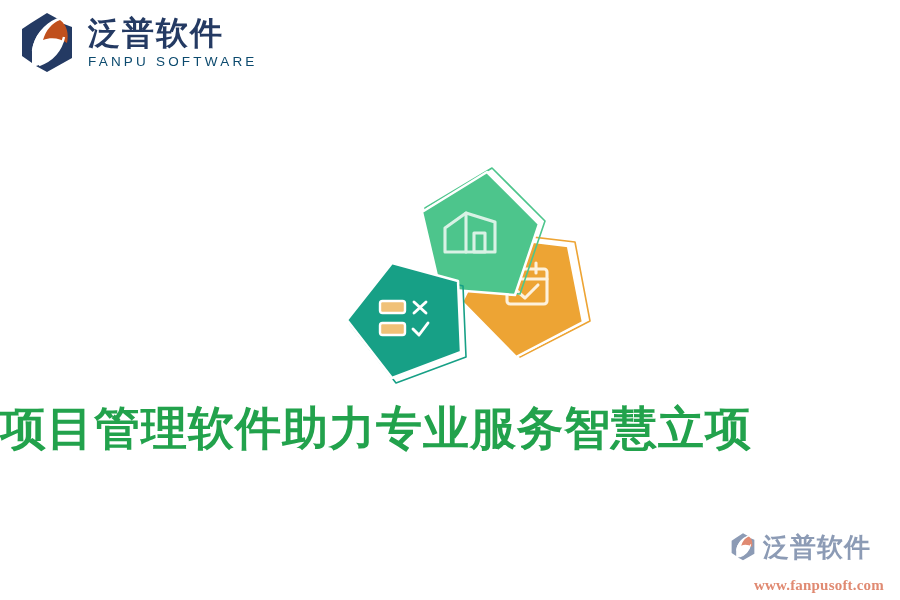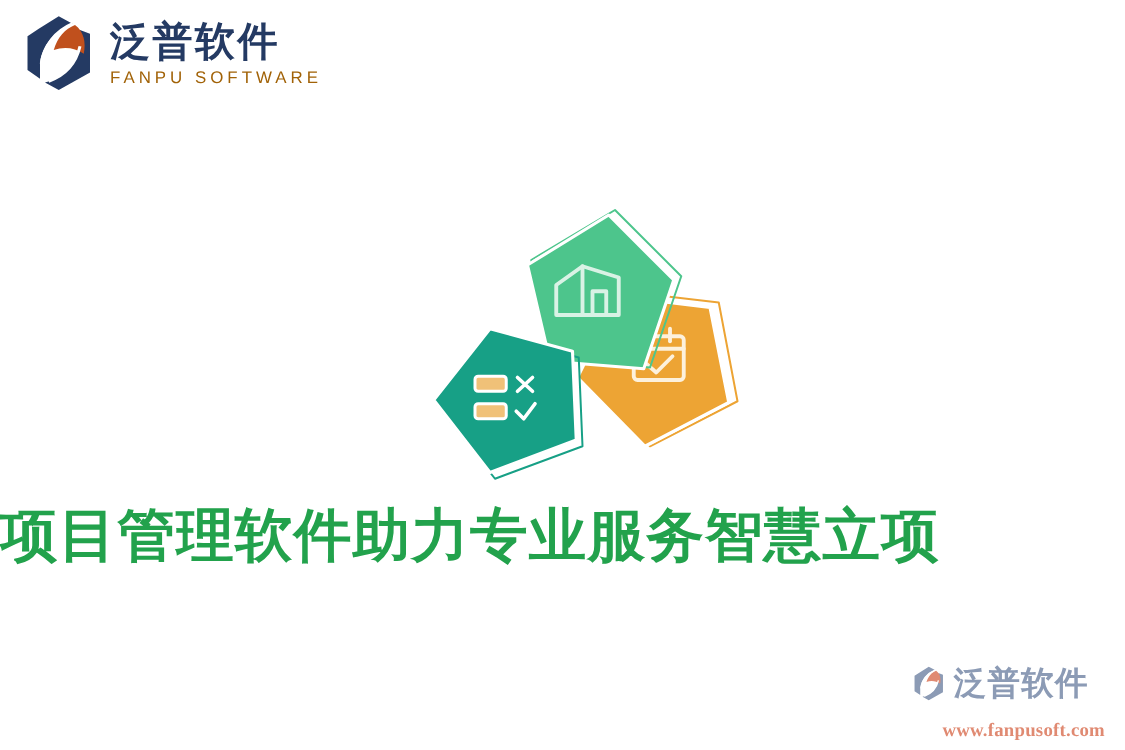--- a/index.html
+++ b/index.html
@@ -37,21 +37,21 @@
   }
   #brand-logo .logo-cn {
     font-size: 32px;
     font-weight: bold;
     color: #243a63;
     letter-spacing: 2px;
     font-family: "DejaVu Sans", "Liberation Sans", sans-serif;
   }
   #brand-logo .logo-en {
     font-size: 13.5px;
-    color: #a16207;
+    color: #0c4a6e;
     letter-spacing: 3.2px;
     margin-top: 6px;
     font-family: "Liberation Sans", sans-serif;
   }
 
   
   #hero-illustration {
     position: absolute;
     left: 340px;
     top: 158px;

